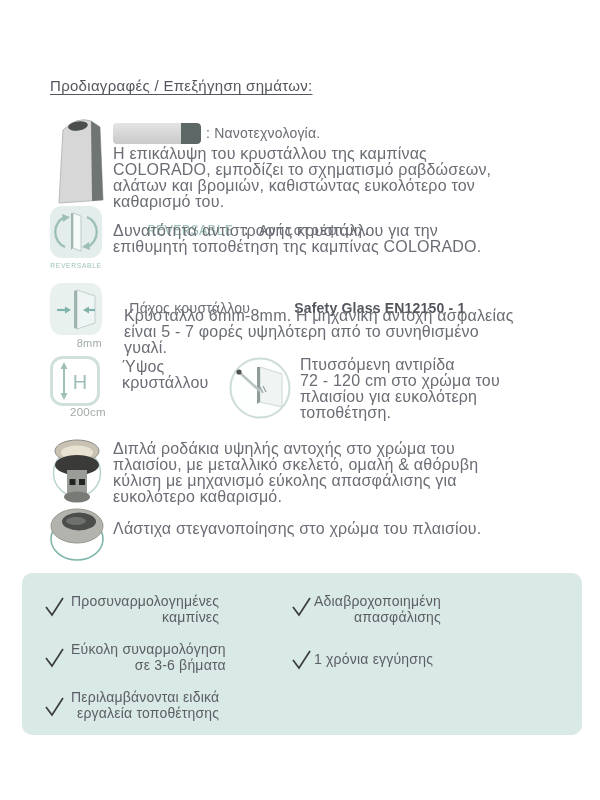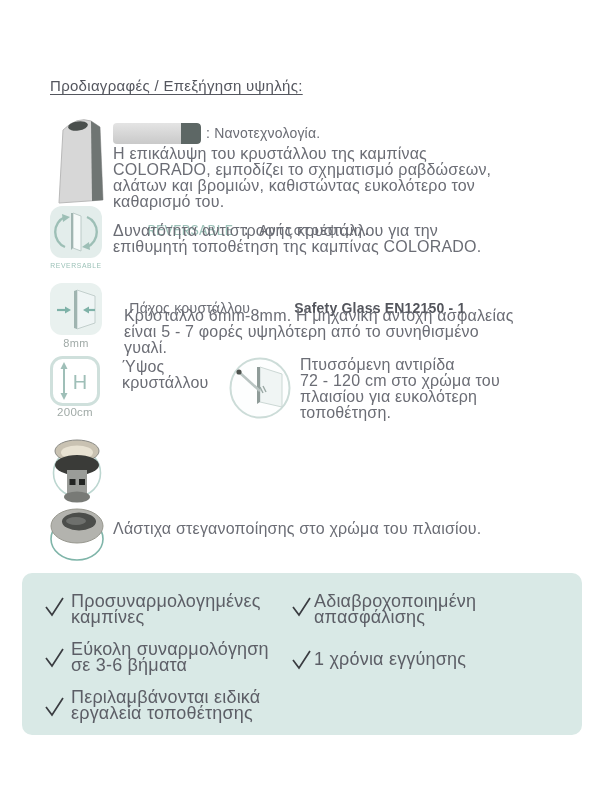--- a/index.html
+++ b/index.html
@@ -5,36 +5,36 @@
   html,body{margin:0;padding:0;background:#ffffff;}
   .page{position:relative;width:600px;height:800px;background:#ffffff;overflow:hidden;
         font-family:"Liberation Sans",sans-serif;color:#6b6d75;}
   .abs{position:absolute;}
   .title{font-size:15px;color:#54565e;text-decoration:underline;text-underline-offset:3px;
          letter-spacing:.3px;}
   .body-text{font-size:16px;line-height:16px;letter-spacing:.2px;white-space:pre-line;color:#6b6d75;}
   .heading-line{font-size:14px;line-height:16px;letter-spacing:.2px;color:#6b6d75;white-space:pre;}
   .teal-label{color:#9cc2b8;}
   .bold-std{font-weight:bold;color:#53555c;padding-left:40px;}
-  .icon-caption{font-size:11px;color:#a0aaa7;text-align:center;letter-spacing:.3px;}
+  .icon-caption{font-size:11px;color:#a0aaa7;text-align:right;letter-spacing:.3px;}
   .rev-caption{font-size:6.8px;color:#9cc2b8;text-align:center;letter-spacing:.6px;}
   .badge{width:88px;height:21px;border-radius:4px;background:linear-gradient(#e4e4e4,#c9c9c9);
          position:absolute;overflow:hidden;}
   .badge-cap{position:absolute;right:0;top:0;width:20px;height:21px;background:#5d6765;
              border-radius:0 4px 4px 0;}
   .panel{background:#d9e9e6;border-radius:10px;}
-  .check-item{font-size:18px;line-height:16px;letter-spacing:.2px;white-space:pre-line;color:#5c5e66;}
+  .check-item{font-size:14px;line-height:16px;letter-spacing:.2px;white-space:pre-line;color:#5c5e66;text-align:right;}
   svg{display:block;}
 </style>
 </head>
 <body>
 
 <div class="page">
 
-  <div class="abs title" style="left:50px;top:77px;">Προδιαγραφές / Επεξήγηση υψηλής:</div>
+  <div class="abs title" style="left:50px;top:77px;">Προδιαγραφές / Επεξήγηση σημάτων:</div>
 
   <svg class="abs" style="left:53px;top:114px;" width="54" height="92" viewBox="0 0 54 92">
     <path d="M10,16 Q24,2 38,7 L47,13 L50,86 L6,89 Z" fill="#d7d7d7" stroke="#b9b9b9" stroke-width="1"></path>
     <path d="M38,7 L47,13 L50,86 L39,87 Z" fill="#6f7573"></path>
     <ellipse cx="25" cy="12" rx="10" ry="4.5" fill="#4a4f4d" transform="rotate(-8 25 12)"></ellipse>
   </svg>
   <div class="badge" style="left:113px;top:123px;">
     <div class="badge-cap"></div>
   </div>
   <div class="abs heading-line" style="left:206px;top:125px;">: Νανοτεχνολογία.</div>
@@ -104,20 +104,24 @@
   <svg class="abs" style="left:52px;top:437px;" width="50" height="72" viewBox="0 0 50 72">
     <circle cx="25" cy="36" r="23.5" fill="none" stroke="#bcd6d0" stroke-width="1.6"></circle>
     <ellipse cx="25" cy="14" rx="22" ry="11" fill="#c9c2b2" stroke="#8a8a85" stroke-width="1"></ellipse>
     <ellipse cx="25" cy="15.5" rx="16" ry="7" fill="#e8e2d2"></ellipse>
     <ellipse cx="25" cy="28" rx="22" ry="10" fill="#3a3b38"></ellipse>
     <rect x="15" y="33" width="20" height="24" fill="#9a9c98"></rect>
     <rect x="17.5" y="42" width="6" height="6" fill="#222422"></rect>
     <rect x="27" y="42" width="6" height="6" fill="#222422"></rect>
     <ellipse cx="25" cy="60" rx="13" ry="5.5" fill="#787a76"></ellipse>
   </svg>
+  <div class="abs body-text" style="left:113px;top:441px;width:470px;">Διπλά ροδάκια υψηλής αντοχής στο χρώμα του
+πλαισίου, με μεταλλικό σκελετό, ομαλή &amp; αθόρυβη
+κύλιση με μηχανισμό εύκολης απασφάλισης για
+ευκολότερο καθαρισμό.</div>
 
   <svg class="abs" style="left:49px;top:503px;" width="58" height="60" viewBox="0 0 58 60">
     <ellipse cx="28" cy="36" rx="26" ry="21" fill="none" stroke="#7fb5a9" stroke-width="1.6"></ellipse>
     <ellipse cx="28" cy="23" rx="26" ry="17" fill="#b3b3ae" stroke="#98988f" stroke-width="1"></ellipse>
     <ellipse cx="30" cy="18.5" rx="17" ry="9" fill="#4c4e4b"></ellipse>
     <ellipse cx="27" cy="18" rx="10" ry="4" fill="#6e706d"></ellipse>
   </svg>
   <div class="abs body-text" style="left:113px;top:521px;width:470px;">Λάστιχα στεγανοποίησης στο χρώμα του πλαισίου.</div>
 
   <div class="abs panel" style="left:22px;top:573px;width:560px;height:162px;"></div>

